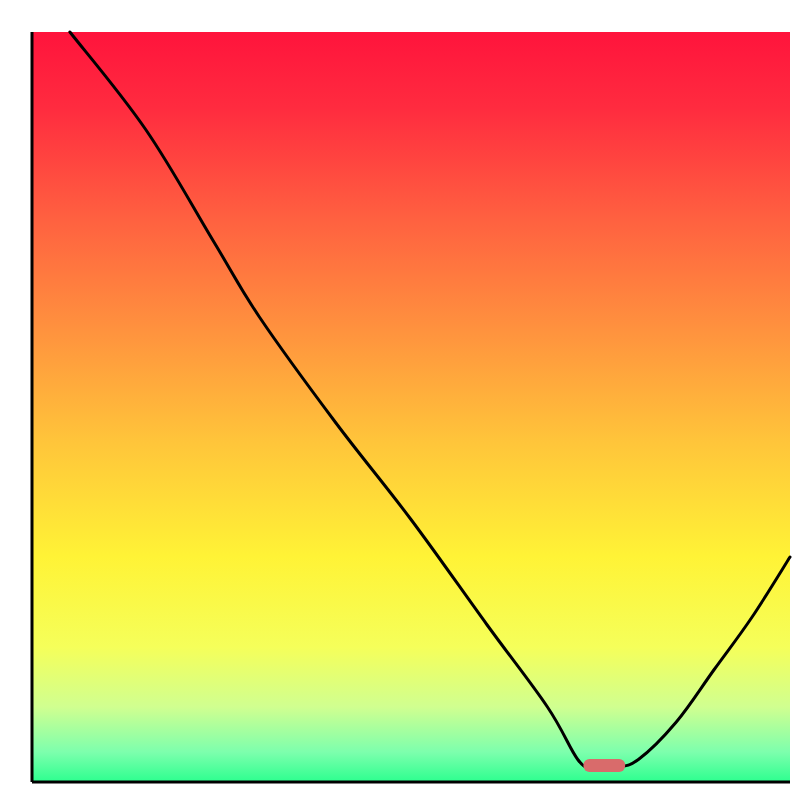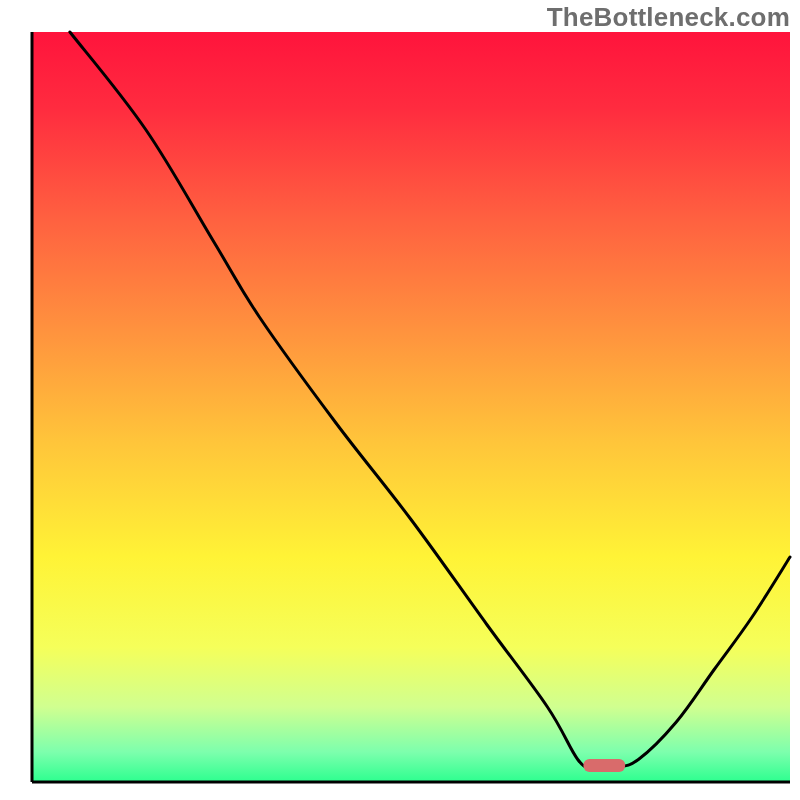--- a/index.html
+++ b/index.html
@@ -27,21 +27,20 @@
     z-index: 10;
   }
   svg {
     display: block;
   }
 </style>
 </head>
 <body>
 
 <div class="chart-container">
-  <div class="watermark">TheBottleneck.com</div>
   <svg id="chart-svg" width="800" height="800" viewBox="0 0 800 800">
     <defs>
       <linearGradient id="bg-gradient" x1="0" y1="0" x2="0" y2="1">
           <stop offset="0%" stop-color="#ff143c"></stop>
           <stop offset="10%" stop-color="#ff2b3f"></stop>
           <stop offset="25%" stop-color="#ff6140"></stop>
           <stop offset="40%" stop-color="#ff933e"></stop>
           <stop offset="55.00000000000001%" stop-color="#ffc63a"></stop>
           <stop offset="70%" stop-color="#fff336"></stop>
           <stop offset="82%" stop-color="#f5ff5a"></stop>

